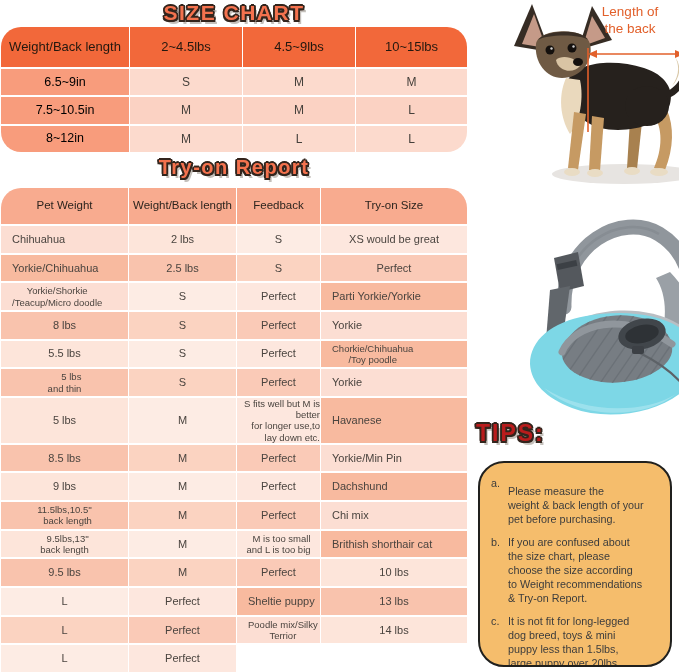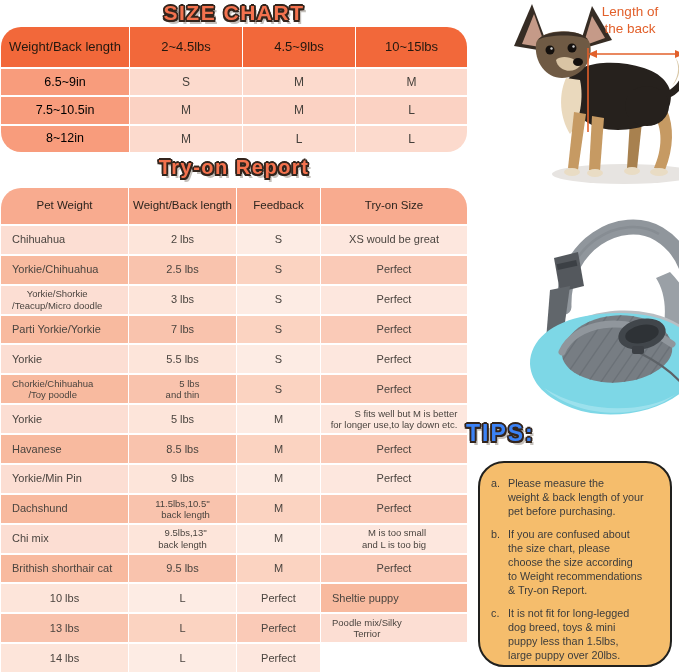--- a/index.html
+++ b/index.html
@@ -7,22 +7,22 @@
           font-family:"Liberation Sans",sans-serif;}
 
   
   .big-title{position:absolute;left:0;width:468px;text-align:center;font-weight:800;
     color:#f4724e;letter-spacing:1.5px;
     text-shadow:-1.5px -1.5px 0 #33251d,1.5px -1.5px 0 #33251d,-1.5px 1.5px 0 #33251d,
       1.5px 1.5px 0 #33251d,-1.8px 0 0 #33251d,1.8px 0 0 #33251d,0 -1.8px 0 #33251d,
       0 1.8px 0 #33251d,3px 3.5px 0 rgba(125,115,105,.45);}
   .size-title{top:1px;font-size:21px;}
   .tryon-title{top:156px;font-size:20px;}
-  .tips-title{position:absolute;left:466px;top:420px;width:180px;text-align:left;
-    font-weight:800;font-size:23px;color:#3b82f6;letter-spacing:2px;
+  .tips-title{position:absolute;left:476px;top:420px;width:180px;text-align:left;
+    font-weight:800;font-size:23px;color:#b91c1c;letter-spacing:2px;
     text-shadow:-1.5px -1.5px 0 #33251d,1.5px -1.5px 0 #33251d,-1.5px 1.5px 0 #33251d,
       1.5px 1.5px 0 #33251d,-1.8px 0 0 #33251d,1.8px 0 0 #33251d,0 -1.8px 0 #33251d,
       0 1.8px 0 #33251d,3px 3.5px 0 rgba(125,115,105,.45);}
 
   
   .sc-table{position:absolute;left:1px;top:27px;width:466px;height:125px;display:grid;
     grid-template-columns:128px 112px 112px 111px;grid-template-rows:40px 1fr 1fr 1fr;
     gap:2px 1px;background:#fff;border-radius:20px;overflow:hidden;}
   .cell{display:flex;align-items:center;justify-content:center;text-align:center;
     white-space:pre-line;line-height:1.18;}
@@ -96,25 +96,24 @@
       <div class="cell tr-cell c0 light bc0">Chihuahua</div>
       <div class="cell tr-cell c1 light">2 lbs</div>
       <div class="cell tr-cell c2 light">S</div>
       <div class="cell tr-cell c3 light">XS would be great</div>
       <div class="cell tr-cell c0 dark bc0">Yorkie/Chihuahua</div>
       <div class="cell tr-cell c1 dark">2.5 lbs</div>
       <div class="cell tr-cell c2 dark">S</div>
       <div class="cell tr-cell c3 dark">Perfect</div>
       <div class="cell tr-cell c0 light two-line bc0">Yorkie/Shorkie
 /Teacup/Micro doodle</div>
-      <div class="cell tr-cell c1 light">3 lbs</div>
       <div class="cell tr-cell c2 light">S</div>
       <div class="cell tr-cell c3 light">Perfect</div>
       <div class="cell tr-cell c0 dark bc0">Parti Yorkie/Yorkie</div>
-      <div class="cell tr-cell c1 dark">7 lbs</div>
+      <div class="cell tr-cell c1 dark">8 lbs</div>
       <div class="cell tr-cell c2 dark">S</div>
       <div class="cell tr-cell c3 dark">Perfect</div>
       <div class="cell tr-cell c0 light bc0">Yorkie</div>
       <div class="cell tr-cell c1 light">5.5 lbs</div>
       <div class="cell tr-cell c2 light">S</div>
       <div class="cell tr-cell c3 light">Perfect</div>
       <div class="cell tr-cell c0 dark two-line bc0">Chorkie/Chihuahua
 /Toy poodle</div>
       <div class="cell tr-cell c1 dark two-line">5 lbs
 and thin</div>
@@ -242,21 +241,21 @@
         <path d="M184,200 L189,207" stroke="#5d6267" stroke-width="3"></path>
       </svg>
     </div>
   </div>
 
   <div class="tips-title">TIPS:</div>
   <div class="tips-box">
     <div>
         <div class="tip-item">
           <div class="tip-label" style="display: inline;">a.</div>
-          <div class="tip-text two-line" style="display: inline;">Please measure the
+          <div class="tip-text two-line" style="display: inline; margin-top: 8px;">Please measure the
 weight &amp; back length of your
 pet before purchasing.</div>
         </div>
         <div class="tip-item">
           <div class="tip-label" style="display: inline;">b.</div>
           <div class="tip-text two-line" style="display: inline;">If you are confused about
 the size chart, please
 choose the size according
 to Weight recommendations
 &amp; Try-on Report.</div>

